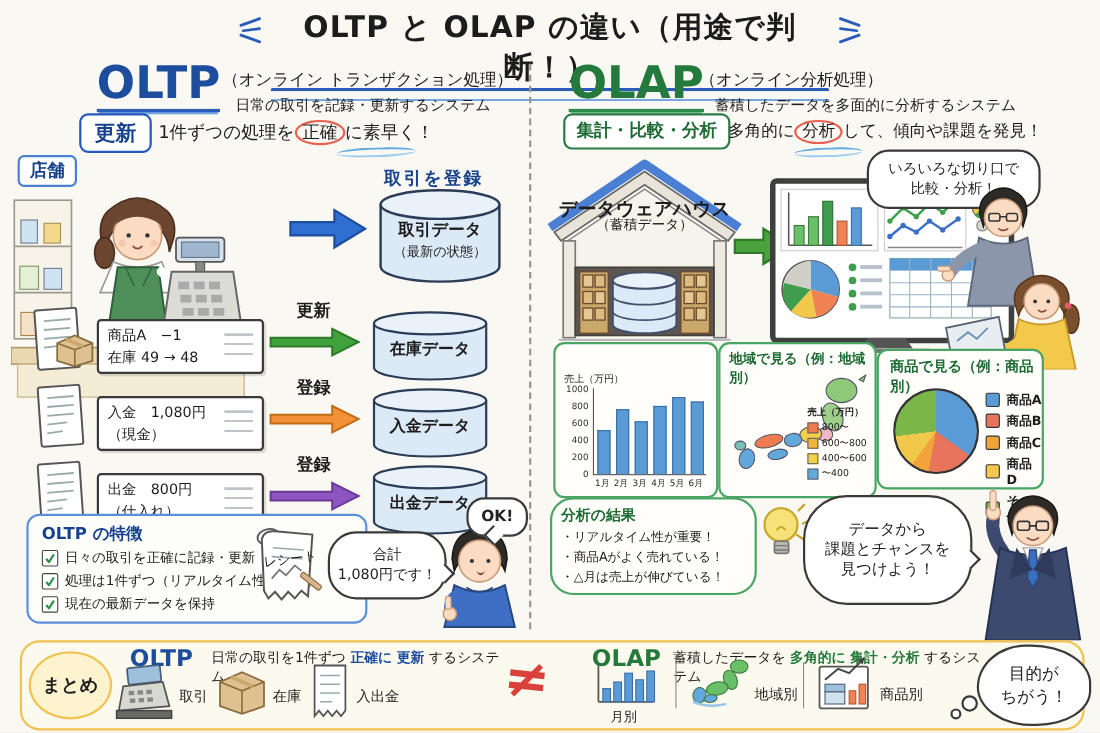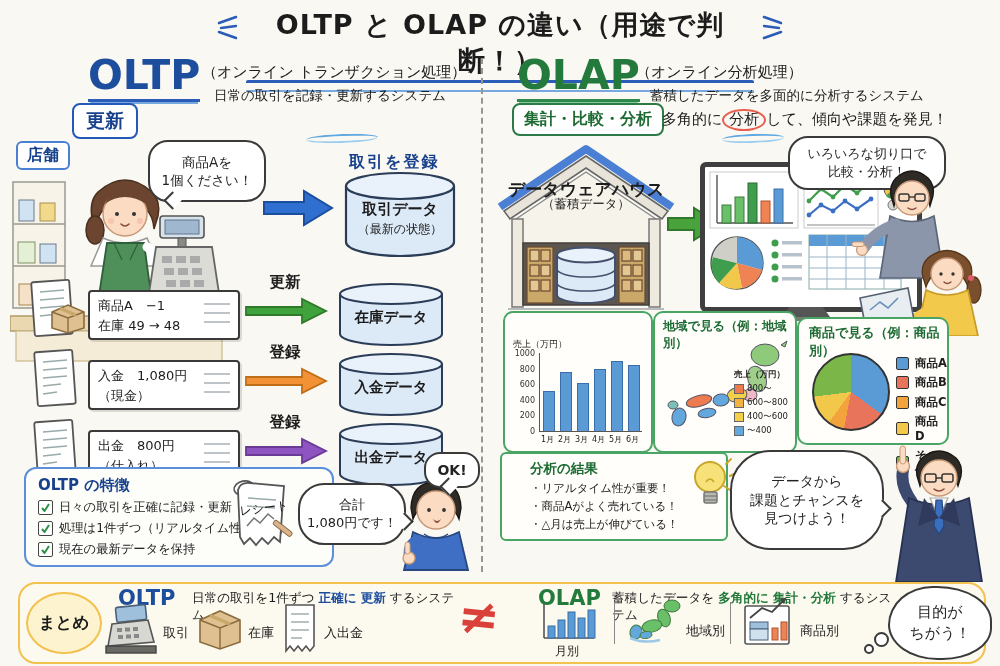--- a/index.html
+++ b/index.html
@@ -36,21 +36,21 @@
   .card .scrib{position:absolute;right:8px;top:11px;width:26px;height:24px;background:repeating-linear-gradient(to bottom,#9aa4ad 0 2px,transparent 2px 9px);opacity:.65;}
   .card-title{font-size:15px;font-weight:bold;margin-top:48px;}
   .arrow-label{font-size:15.5px;font-weight:bold;color:#1c1c1c;text-align:center;}
   .cyl-label{position:absolute;width:100%;text-align:center;font-weight:bold;color:#1c1c1c;}
   .feat-box{border:2px solid #5b8fd9;border-radius:12px;background:#fdfdfa;padding:7px 12px;}
   .feat-title{font-size:15px;font-weight:bold;color:#17418c;margin-bottom:3px;}
   .feat-row{display:flex;align-items:center;gap:6px;font-size:12.3px;margin-top:4px;color:#1c1c1c;}
   .cb{width:13px;height:13px;border:1.8px solid #444;border-radius:2px;flex:none;display:flex;align-items:center;justify-content:center;background:#fff;}
   .panel{border:2px solid #4aa564;border-radius:10px;background:#fffefb;}
   .panel-title{font-size:13px;font-weight:bold;color:#1d6b33;}
-  .abox{border:2px solid #4aa564;border-radius:6px;background:#fffefb;padding:6px 28px;}
+  .abox{border:2px solid #4aa564;border-radius:21px;background:#fffefb;padding:6px 8px;}
   .abox-title{font-size:13.5px;font-weight:bold;color:#1d6b33;margin-bottom:2px;}
   .abox-item{font-size:11.5px;line-height:1.55;color:#1c1c1c;}
   
   .ylab{font-size:9px;color:#1c1c1c;}
   .yticks span{position:absolute;right:0;font-size:8px;color:#333;}
   .plot{border-left:1.5px solid #555;border-bottom:1.5px solid #555;display:flex;align-items:flex-end;justify-content:space-around;}
   .bar{width:10px;background:#5b9bd5;border:1.2px solid #3a6ea8;border-bottom:none;}
   .xlabels{display:flex;justify-content:space-around;font-size:8px;color:#1c1c1c;}
   
   .lg-title{font-size:8.5px;font-weight:bold;color:#1c1c1c;margin-bottom:2px;}
@@ -95,20 +95,23 @@
     <path d="M2,14 L17,16" stroke="#2a5cb8" stroke-width="2.4" stroke-linecap="round" fill="none"></path>
     <path d="M2,26 L19,20" stroke="#2a5cb8" stroke-width="2.6" stroke-linecap="round" fill="none"></path>
   </svg>
 
   <div class="abs divider" style="left:481px;top:58px;height:514px;"></div>
 
   <div class="abs big-name oltp-c name-ul-b" style="left:88px;top:55px;">OLTP</div>
   <div class="abs desc" style="left:214px;top:87px;">日常の取引を記録・更新するシステム</div>
   <div class="abs subtitle" style="left:202px;top:63px;">（オンライン トランザクション処理）</div>
   <div class="abs kw-box" style="left:72px;top:103px;">更新</div>
+  <div class="abs tagline" style="left:144px;top:109px;">
+    <span>1件ずつの処理を</span><span class="circled">正確</span><span>に素早く！</span>
+  </div>
   <div class="abs squiggle" style="left:306px;top:134px;width:72px;"></div>
 
   <div class="abs store-box" style="left:16px;top:141px;">店舗</div>
 
   <svg class="abs" style="left:10px;top:150px;" width="218" height="218" viewBox="0 0 218 218">
     <rect x="3" y="32" width="52" height="126" fill="#f7f3e8" stroke="#9a9a90" stroke-width="1.5"></rect>
     <line x1="3" y1="74" x2="55" y2="74" stroke="#9a9a90" stroke-width="1.5"></line>
     <line x1="3" y1="116" x2="55" y2="116" stroke="#9a9a90" stroke-width="1.5"></line>
     <rect x="9" y="50" width="15" height="21" fill="#cfe3f2" stroke="#6a7d90"></rect>
     <rect x="30" y="53" width="15" height="18" fill="#f2d98c" stroke="#a8924e"></rect>
@@ -141,22 +144,20 @@
       <rect x="168" y="118" width="10" height="7" fill="#aaa"></rect>
       <rect x="182" y="118" width="10" height="7" fill="#aaa"></rect>
     <rect x="156" y="130" width="10" height="7" fill="#aaa"></rect>
       <rect x="170" y="130" width="10" height="7" fill="#aaa"></rect>
       <rect x="184" y="130" width="10" height="7" fill="#aaa"></rect>
     <rect x="134" y="150" width="80" height="13" fill="#c9c9c2" stroke="#666" stroke-width="1.6"></rect>
     <rect x="0" y="166" width="218" height="15" fill="#ead9b0" stroke="#b09a6a" stroke-width="1.5"></rect>
     <rect x="6" y="181" width="206" height="30" fill="#f4ecd6" stroke="#cbb98c" stroke-width="1.2"></rect>
   </svg>
 
-  <div class="abs bubble tail-bl pre" style="left:148px;top:140px;width:114px;height:58px;font-size:13.5px;">商品Aを
-1個ください！</div>
 
   <svg class="abs" style="left:262px;top:188px;" width="74" height="40" viewBox="0 0 74 40">
     <path d="M2,14 h40 v-11 l28,17 -28,17 v-11 h-40 z" fill="#2f6fd0" stroke="#1d4e9e" stroke-width="2"></path>
   </svg>
 
   <div class="abs flow-title" style="left:349px;top:152px;">取引を登録</div>
 
   <svg class="abs" style="left:336px;top:170px;" width="128" height="90" viewBox="0 0 128 90">
     <path d="M10,16 v56 a54,14 0 0 0 108,0 v-56" fill="#dce9f7" stroke="#2b3c57" stroke-width="2.2"></path>
     <ellipse cx="64" cy="16" rx="54" ry="13" fill="#e9f1fa" stroke="#2b3c57" stroke-width="2.2"></ellipse>

